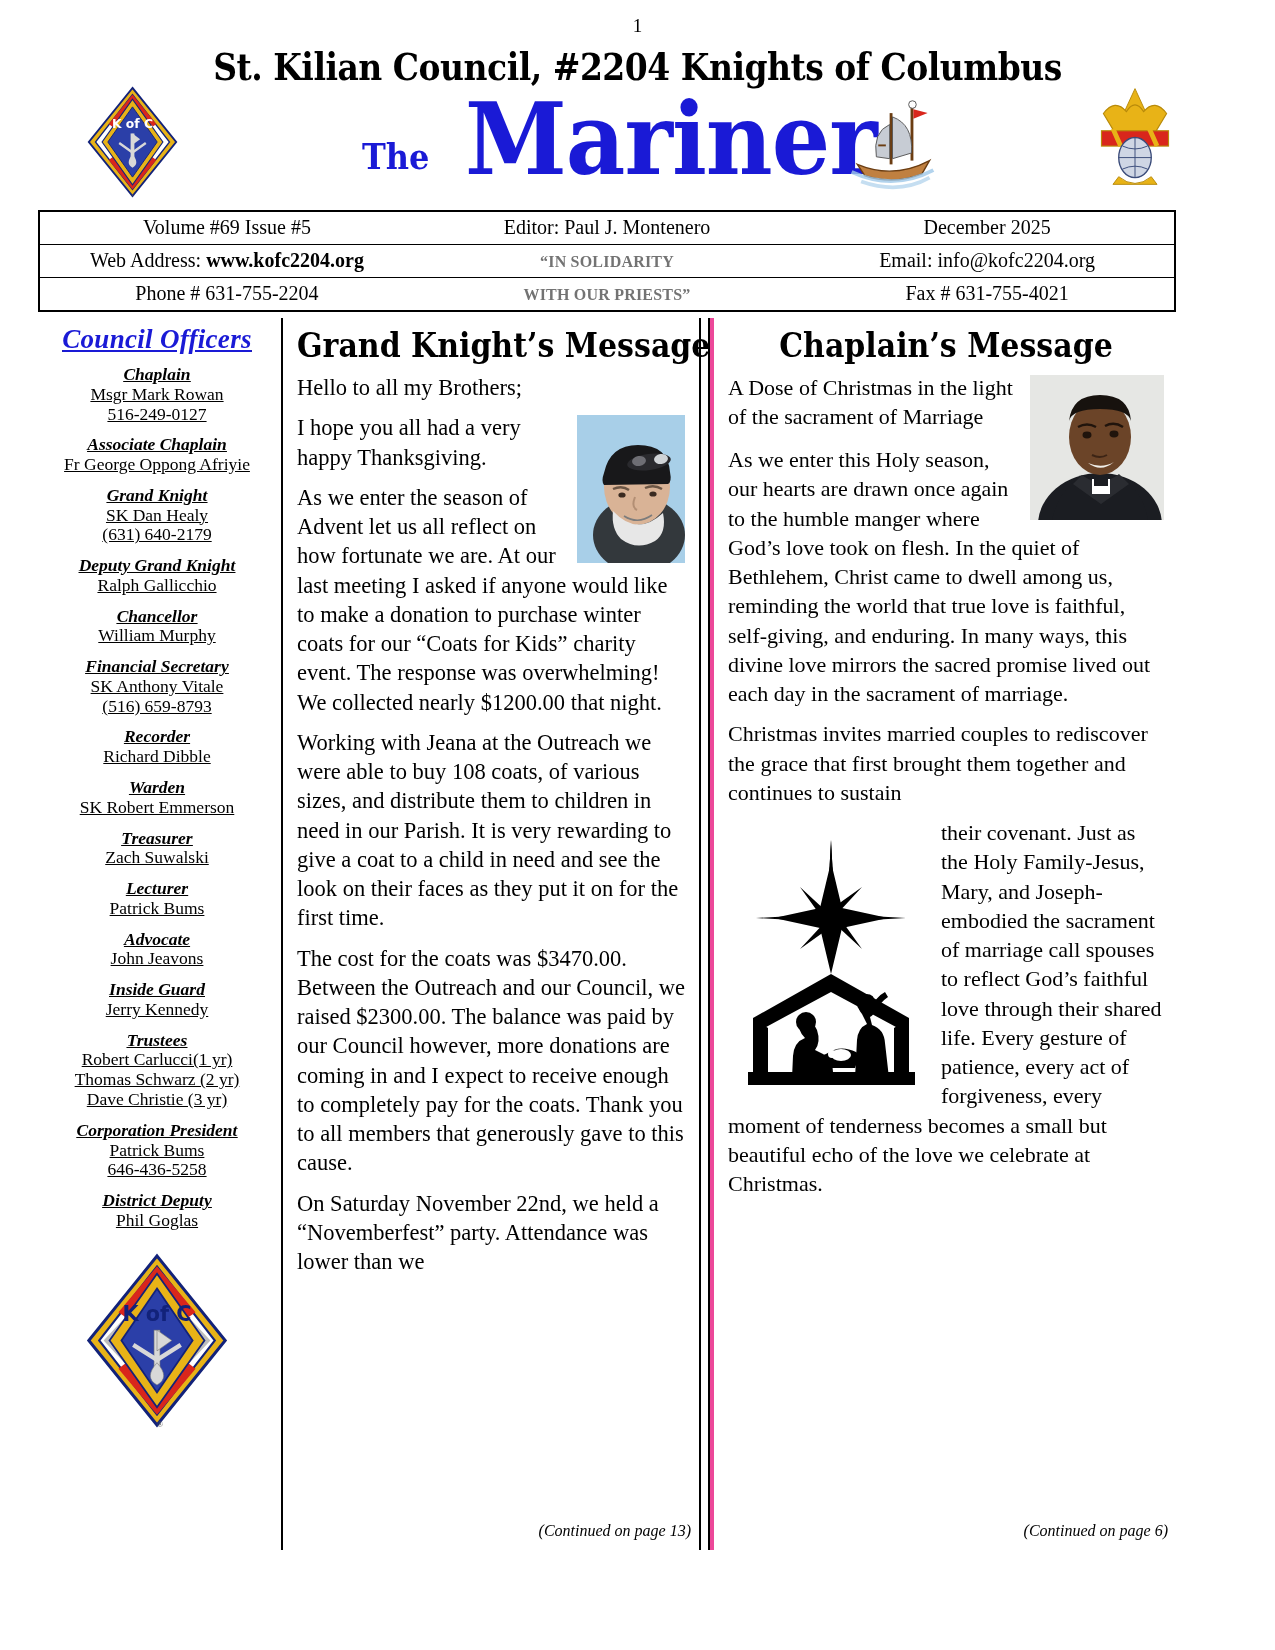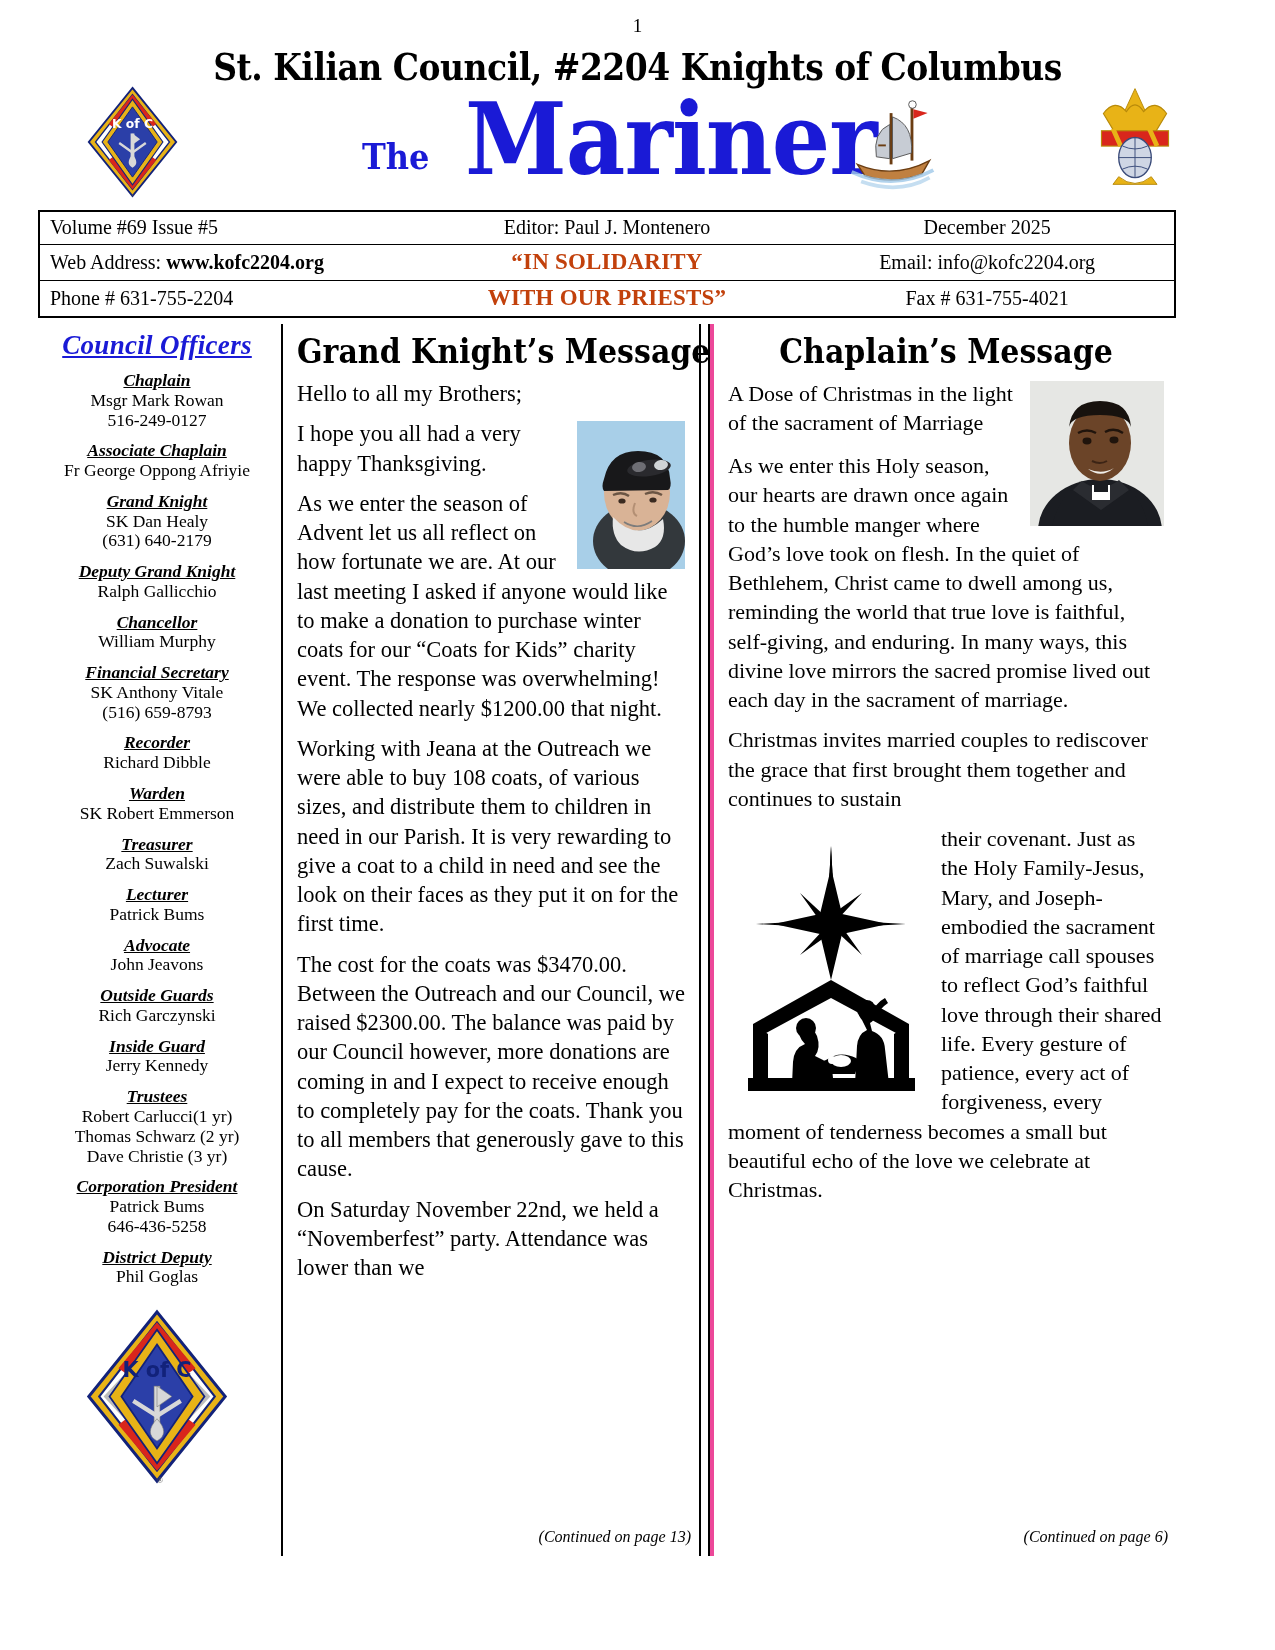--- a/index.html
+++ b/index.html
@@ -56,41 +56,42 @@
     width:1138px;
   }
   .infobox td {
     border-top:1.5px solid #000;
     padding:4px 10px 5px 10px;
     font-size:20px;
     vertical-align:middle;
     white-space:nowrap;
   }
   .infobox tr:first-child td { border-top:none; }
-  .info-left { text-align:left; width:33%; }
+  .info-left { text-align:center; width:33%; }
   .info-mid { text-align:center; width:34%; }
   .info-right { text-align:center; width:33%; }
   .info-small { font-size:17.5px; }
   .bold { font-weight:bold; }
   .solidarity {
-    color:#c2410c; font-weight:bold; font-size:23px;
+    color:#737373; font-weight:bold; font-size:16px;
     letter-spacing:0.2px;
   }
 
   
   .columns {
     position:relative;
     margin:6px 38px 0 38px;
     width:1138px;
     height:1232px;
   }
   .col-officers {
     position:absolute; left:0; top:0; width:238px; height:1232px;
     padding:4px 6px 0 6px;
     text-align:center;
+    text-decoration:underline;
   }
   .col-gk {
     position:absolute; left:243px; top:0; width:420px; height:1232px;
     border-left:2px solid #000; border-right:2px solid #000;
     padding:2px 14px 0 14px;
   }
   .col-chaplain {
     position:absolute; left:672px; top:0; width:466px; height:1232px;
     border-left:4px solid #ec4899;
     padding:2px 12px 0 14px;
@@ -296,24 +297,20 @@
           </div>
           <div class="officer">
             <span class="role">Lecturer</span>
             <span class="nm">Patrick Bums</span>
           </div>
           <div class="officer">
             <span class="role">Advocate</span>
             <span class="nm">John Jeavons</span>
           </div>
           <div class="officer">
-            <span class="role">Outside Guards</span>
-            <span class="nm">Rich Garczynski</span>
-          </div>
-          <div class="officer">
             <span class="role">Inside Guard</span>
             <span class="nm">Jerry Kennedy</span>
           </div>
           <div class="officer">
             <span class="role">Trustees</span>
             <span class="nm">Robert Carlucci(1 yr)</span>
             <span class="nm">Thomas Schwarz (2 yr)</span>
             <span class="nm">Dave Christie (3 yr)</span>
           </div>
           <div class="officer">

